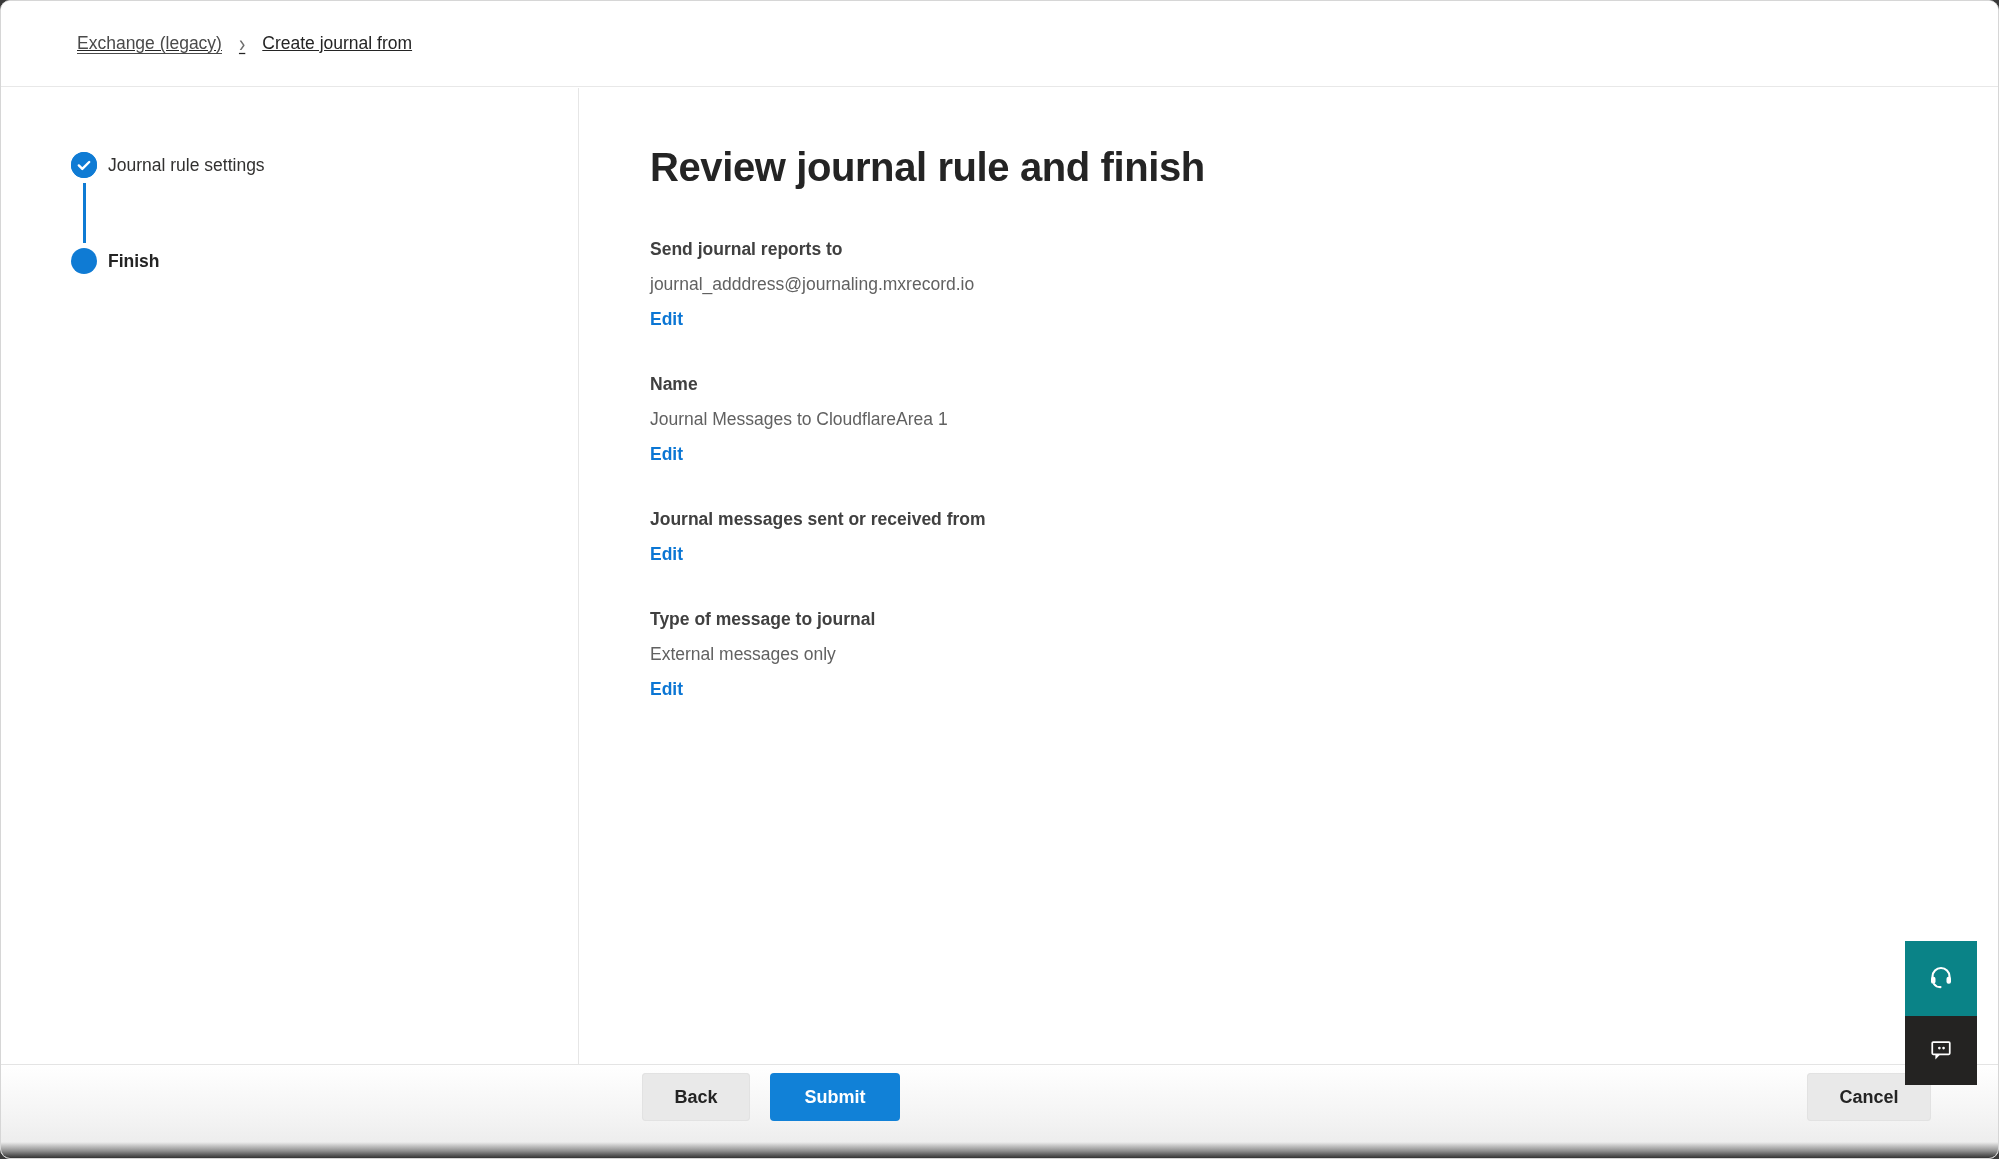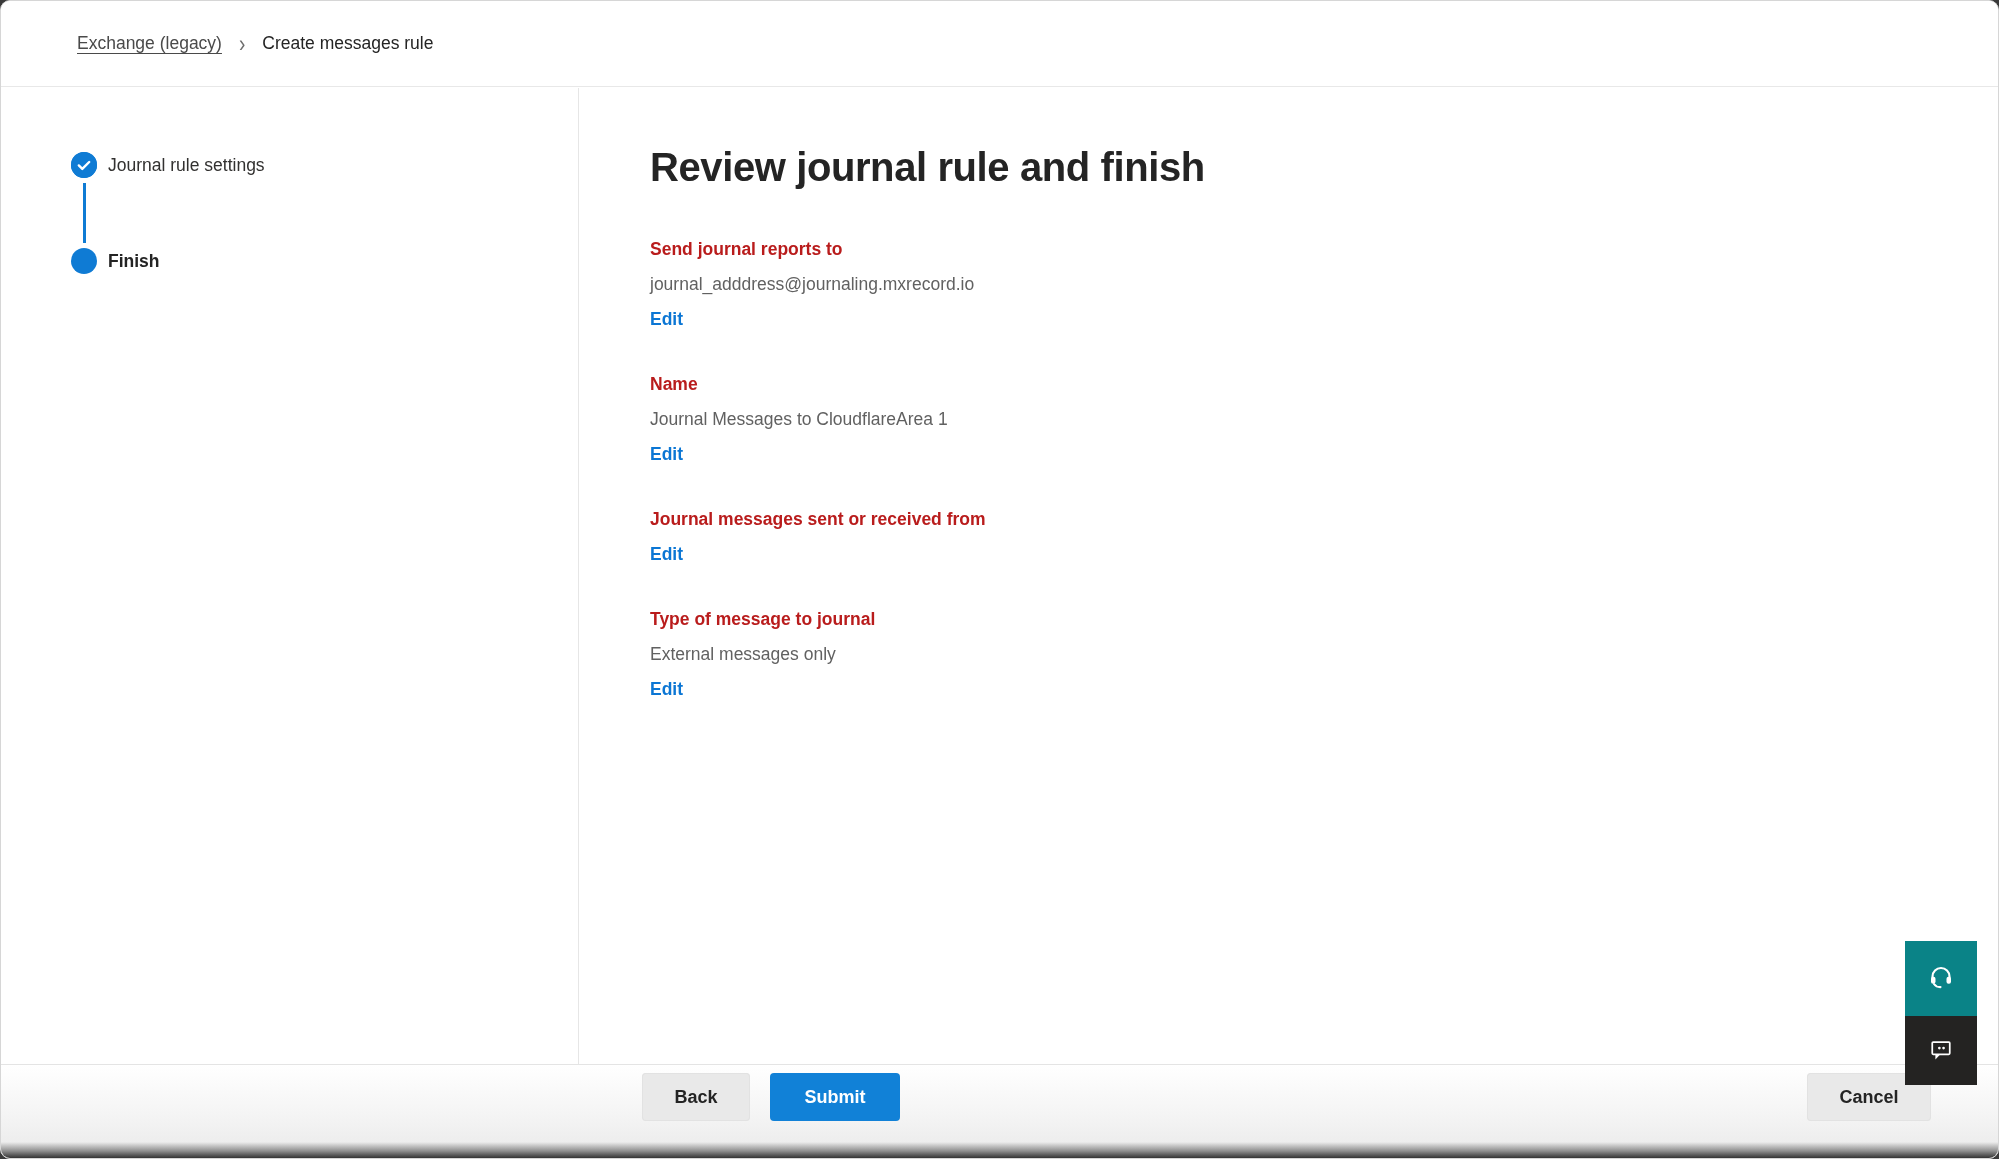--- a/index.html
+++ b/index.html
@@ -14,21 +14,21 @@
     color:#242424;
     box-sizing:border-box;
   }
 
   
   .top-bar{
     position:absolute;top:0;left:0;right:0;height:86px;
     background:#fff;border-bottom:1px solid #e8e8e8;
     display:flex;align-items:center;padding-left:76px;box-sizing:border-box;
   }
-  .breadcrumb{display:flex;align-items:center;gap:17px;font-size:17.5px;}
+  .breadcrumb{display:flex;align-items:center;gap:17px;font-size:17.5px;text-decoration:underline;}
   .crumb-link{color:#4a4a4a;text-decoration:underline;text-underline-offset:4px;cursor:pointer;}
   .crumb-sep{color:#6d6d6d;font-size:19px;line-height:1;transform:scaleY(1.25);display:inline-block;}
   .crumb-current{color:#242424;}
 
   
   .sidebar{
     position:absolute;top:87px;left:0;width:578px;bottom:93px;
     background:#fff;border-right:1px solid #e6e6e6;box-sizing:border-box;
     padding:64px 0 0 70px;
   }
@@ -47,21 +47,21 @@
   .step-connector{width:3px;height:60px;background:#0f7bd4;margin:5px 0 5px 11.5px;}
   .step-label{font-size:17.5px;color:#323130;}
   .step-label.current{font-weight:700;color:#242424;}
 
   
   .page-title{
     font-size:40px;font-weight:700;color:#242424;
     margin:0 11px 46px 0;letter-spacing:-0.4px;line-height:50px;
   }
   .review-section{margin-bottom:42px;}
-  .section-label{font-size:17.5px;font-weight:700;color:#b91c1c;line-height:23px;margin-bottom:12px;}
+  .section-label{font-size:17.5px;font-weight:700;color:#404040;line-height:23px;margin-bottom:12px;}
   .section-value{font-size:17.5px;color:#616161;line-height:23px;margin-bottom:12px;}
   .edit-link{font-size:17.5px;color:#0b76d4;line-height:23px;cursor:pointer;display:inline-block;font-weight:bold;}
 
   
   .footer{
     position:absolute;left:0;right:0;bottom:0;height:93px;
     border-top:1px solid #e4e4e4;
     background:linear-gradient(180deg,#ffffff 0%,#f4f4f4 55%,#e9e9e9 100%);
   }
   .btn{
@@ -93,21 +93,21 @@
 </style>
 </head>
 <body>
 
 <div class="page">
 
   <div class="top-bar">
     <div class="breadcrumb">
       <span class="crumb-link">Exchange (legacy)</span>
       <span class="crumb-sep">›</span>
-      <span class="crumb-current">Create messages rule</span>
+      <span class="crumb-current">Create journal from</span>
     </div>
   </div>
 
   <div class="sidebar">
     <div class="step">
       <span class="step-circle">
         <svg width="26" height="26" viewBox="0 0 26 26">
           <circle cx="13" cy="13" r="13" fill="#0f7bd4"></circle>
           <path d="M7.8 13.4 L11.3 16.9 L18.2 10" fill="none" stroke="#ffffff" stroke-width="2.4" stroke-linecap="round" stroke-linejoin="round"></path>
         </svg>

